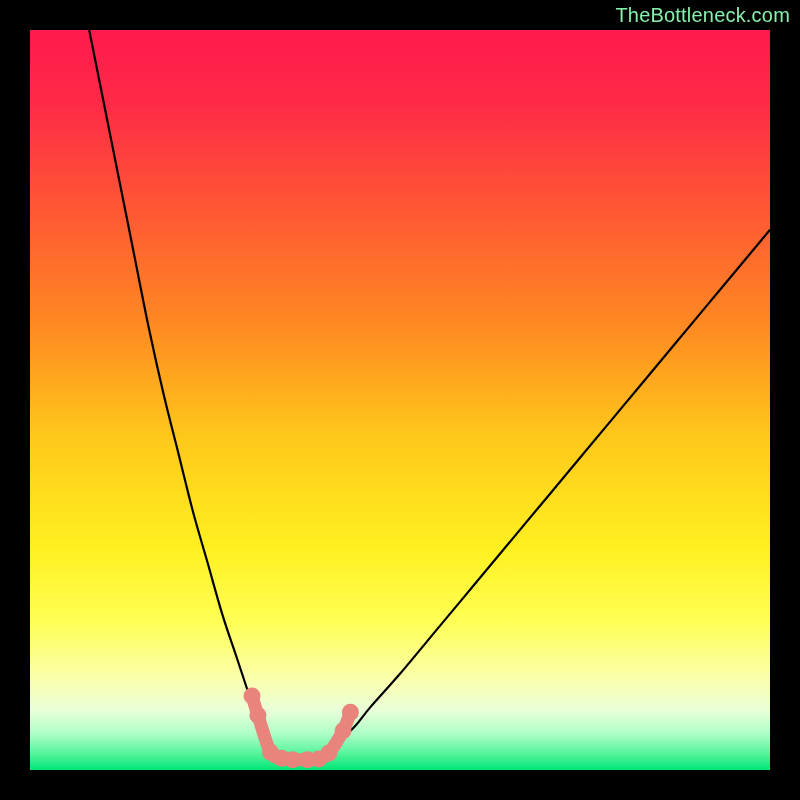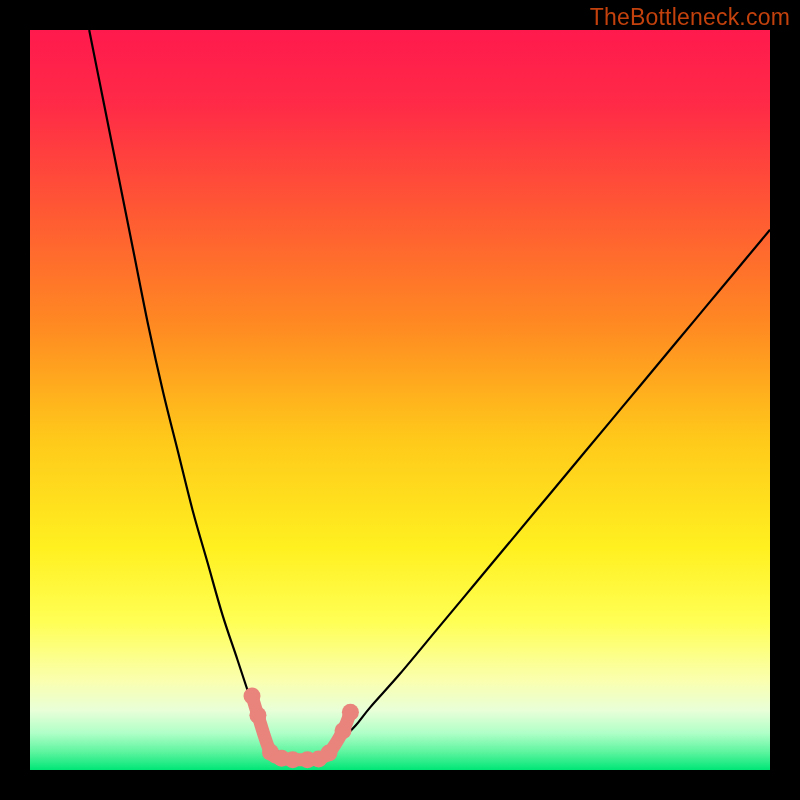--- a/index.html
+++ b/index.html
@@ -23,22 +23,22 @@
     position: absolute;
     left: 0;
     top: 0;
     width: 740px;
     height: 740px;
   }
   .watermark {
     position: absolute;
     top: 4px;
     right: 10px;
-    color: #c2410c;
-    font-size: 23px;
+    color: #86efac;
+    font-size: 20px;
     font-weight: 400;
     letter-spacing: 0.2px;
   }
   svg {
     display: block;
   }
 </style>
 </head>
 <body>
 

